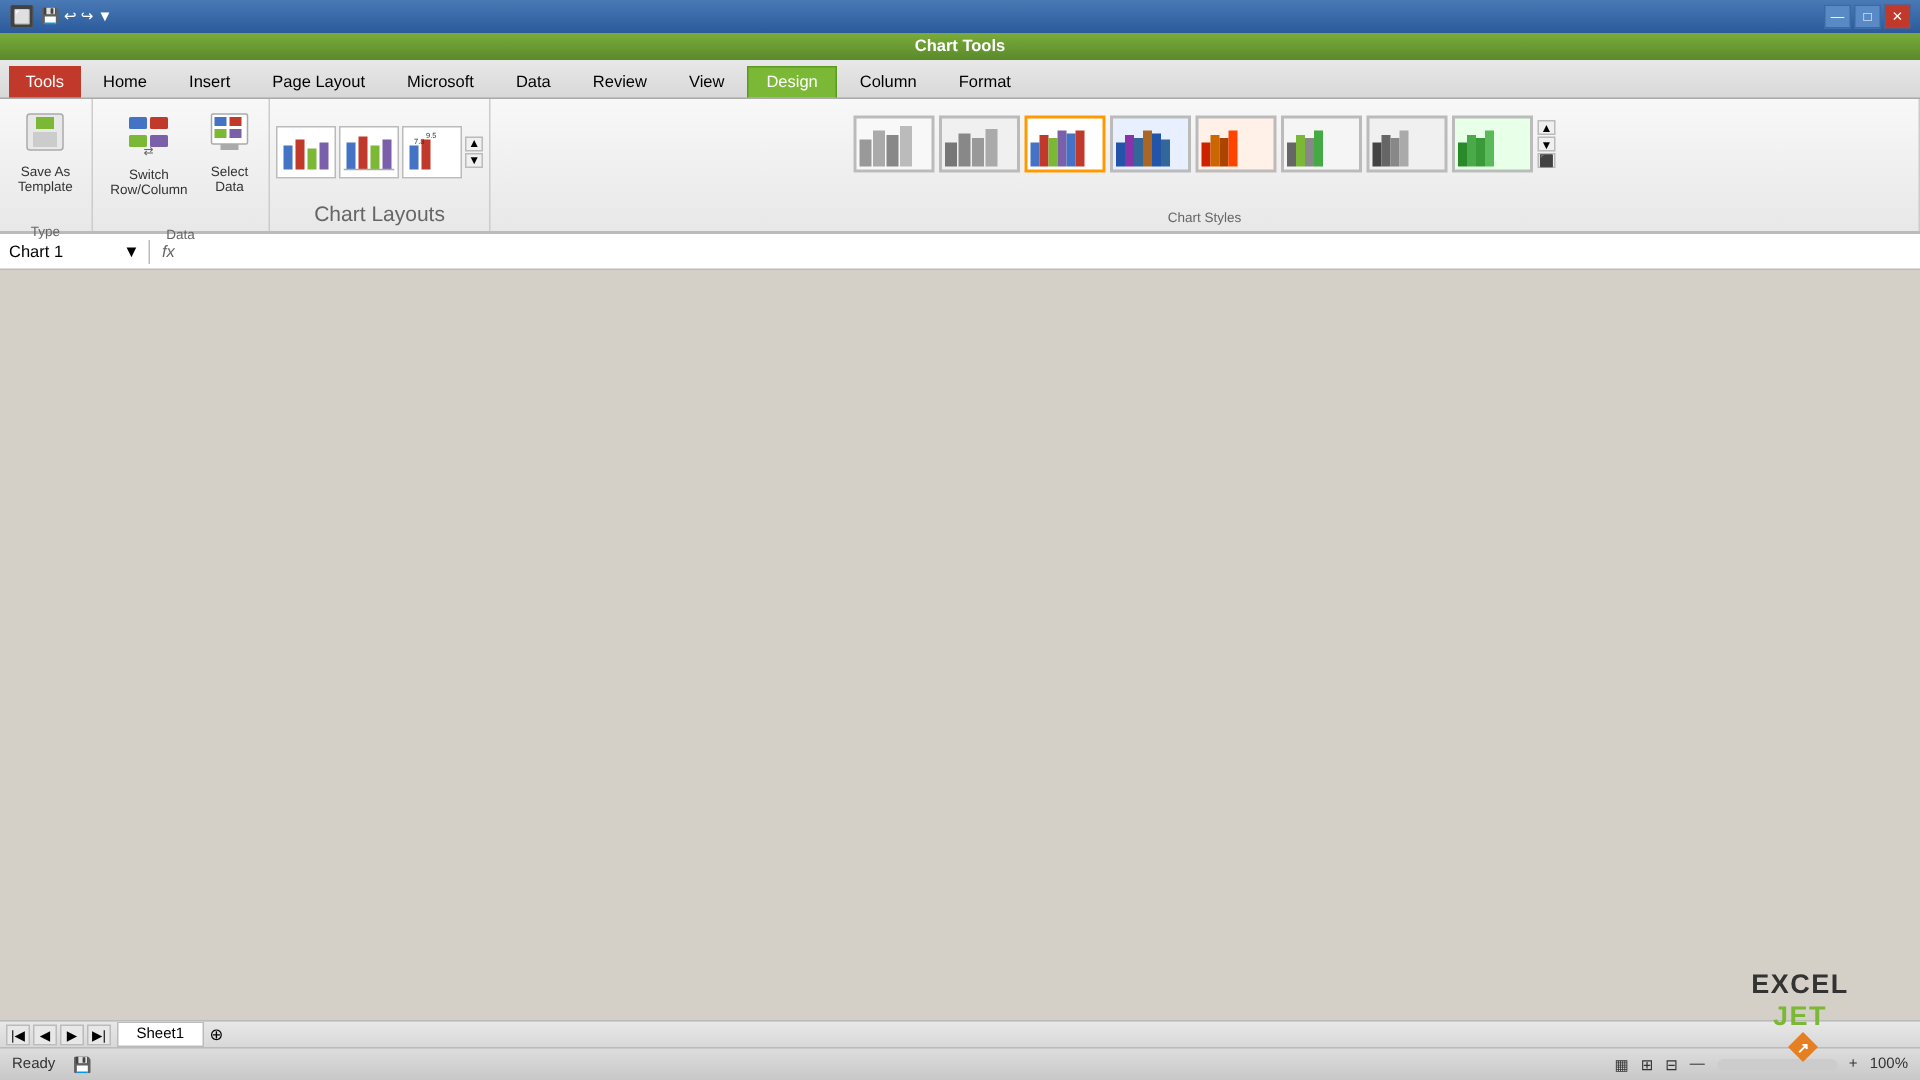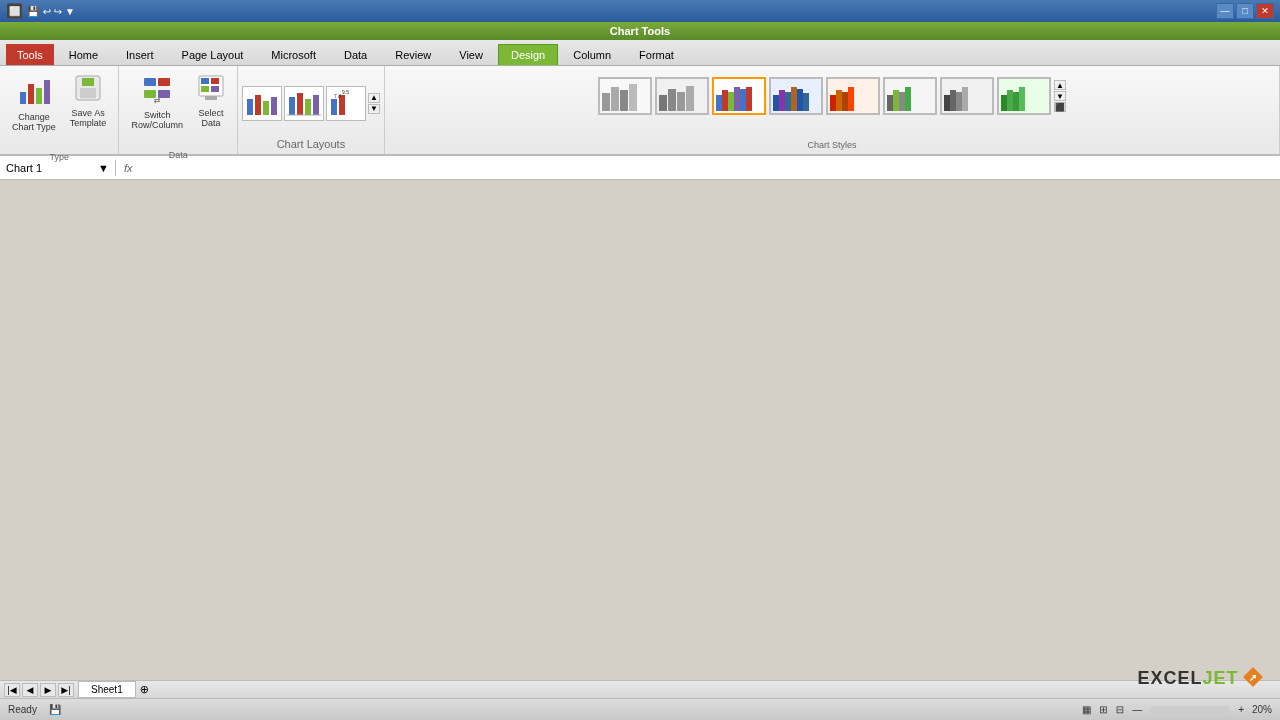--- a/index.html
+++ b/index.html
@@ -63,21 +63,21 @@
     }
     .ribbon-btn .icon { font-size: 24px; line-height: 1; }
     .ribbon-btn .label { font-size: 9px; margin-top: 2px; white-space: pre-line; text-align: center; }
 
     
     .formula-bar {
       height: 24px; background: white;
       display: flex; align-items: center;
       border-bottom: 1px solid #bbb;
     }
-    .name-box { width: 116px; border-right: 1px solid #bbb; padding: 2px 6px; font-size: 11px; display: flex; align-items: center; justify-content: space-between; }
+    .name-box { width: 100px; border-right: 1px solid #bbb; padding: 2px 6px; font-size: 11px; display: flex; align-items: center; justify-content: space-between; }
     .fx-label { padding: 0 8px; color: #666; font-style: italic; }
     .formula-input { flex: 1; padding: 2px 4px; }
 
     
     .status-bar {
       position: absolute; bottom: 0; left: 0; right: 0;
       height: 22px; background: linear-gradient(to bottom, #ddd, #c8c8c8);
       border-top: 1px solid #bbb;
       display: flex; align-items: center; padding: 0 8px;
       font-size: 10px; color: #333;
@@ -126,31 +126,20 @@
   <div class="tab">View</div>
   <div class="tab design-active">Design</div>
   <div class="tab">Column</div>
   <div class="tab">Format</div>
 </div>
 
 <div class="ribbon">
 
   <div class="ribbon-group">
     <div class="ribbon-group-content">
-      <div class="ribbon-btn">
-        <div class="icon">
-          <svg width="32" height="32" viewBox="0 0 32 32">
-              <rect x="2" y="18" width="6" height="12" fill="#4472c4"></rect>
-              <rect x="10" y="10" width="6" height="20" fill="#c0392b"></rect>
-              <rect x="18" y="14" width="6" height="16" fill="#7ab835"></rect>
-              <rect x="26" y="6" width="6" height="24" fill="#7a5faa"></rect>
-            </svg>
-        </div>
-        <div class="label">Change<br>Chart Type</div>
-      </div>
       <div class="ribbon-btn">
         <div class="icon">
           <svg width="28" height="28" viewBox="0 0 28 28">
               <rect x="2" y="2" width="24" height="24" rx="2" fill="#e8e8e8" stroke="#aaa"></rect>
               <rect x="6" y="14" width="16" height="10" fill="#ccc"></rect>
               <rect x="8" y="4" width="12" height="8" fill="#7ab835"></rect>
             </svg>
         </div>
         <div class="label">Save As<br>Template</div>
       </div>
@@ -219,21 +208,21 @@
                 <text x="13" y="5" font-size="5" fill="#333">9.5</text>
               </svg>
           </div>
         </div>
       </div>
       <div style="display:flex;flex-direction:column;gap:1px;">
         <div style="width:12px;height:10px;border:1px solid #bbb;background:#f0f0f0;display:flex;align-items:center;justify-content:center;cursor:pointer;font-size:8px;">▲</div>
         <div style="width:12px;height:10px;border:1px solid #bbb;background:#f0f0f0;display:flex;align-items:center;justify-content:center;cursor:pointer;font-size:8px;">▼</div>
       </div>
     </div>
-    <div style="font-size:11px;color:#666;margin-top:2px;">Chart Layouts</div>
+    <div style="font-size:14px;color:#666;margin-top:2px;">Chart Layouts</div>
   </div>
 
   <div style="display:flex;flex-direction:column;align-items:center;padding:4px;border-right:1px solid #ccc;flex:1;">
     <div style="display:flex;gap:3px;flex:1;align-items:center;">
 
       <div style="width:54px;height:38px;border:2px solid #bbb;cursor:pointer;background:#f8f8f8;display:flex;align-items:flex-end;padding:2px;gap:1px;">
         <div style="width:8px;background:#999;height:60%;"></div>
           <div style="width:8px;background:#aaa;height:80%;"></div>
           <div style="width:8px;background:#888;height:70%;"></div>
           <div style="width:8px;background:#bbb;height:90%;"></div>
@@ -375,25 +364,25 @@
     <span>Ready</span>
     <span style="margin-left:4px;">💾</span>
   </div>
   <div class="status-right">
     <span style="cursor:pointer;">▦</span>
     <span style="cursor:pointer;">⊞</span>
     <span style="cursor:pointer;">⊟</span>
     <span style="cursor:pointer;">—</span>
     <span style="display:inline-block;width:80px;height:8px;background:#ccc;border-radius:4px;cursor:pointer;vertical-align:middle;"></span>
     <span style="cursor:pointer;">+</span>
-    <span>20%</span>
-  </div>
-</div>
-
-<div style="position:absolute;bottom:22px;right:0;width:160px;height:40px;display:flex;align-items:center;justify-content:center;">
+    <span>100%</span>
+  </div>
+</div>
+
+<div style="position:absolute;bottom:22px;right:0;width:160px;height:40px;display:flex;align-items:center;justify-content:center;flex-direction:column;">
   <span style="font-size:18px;font-weight:bold;color:#333;letter-spacing:1px;">EXCEL</span>
     <span style="font-size:18px;font-weight:bold;color:#7ab835;letter-spacing:1px;">JET</span>
   <span style="margin-left:4px;">
     <svg width="20" height="20" viewBox="0 0 20 20">
         <polygon points="10,0 20,10 10,20 0,10" fill="#e67e22"></polygon>
         <text x="10" y="14" text-anchor="middle" font-size="10" fill="white" font-weight="bold">↗</text>
       </svg>
   </span>
 </div>
 

